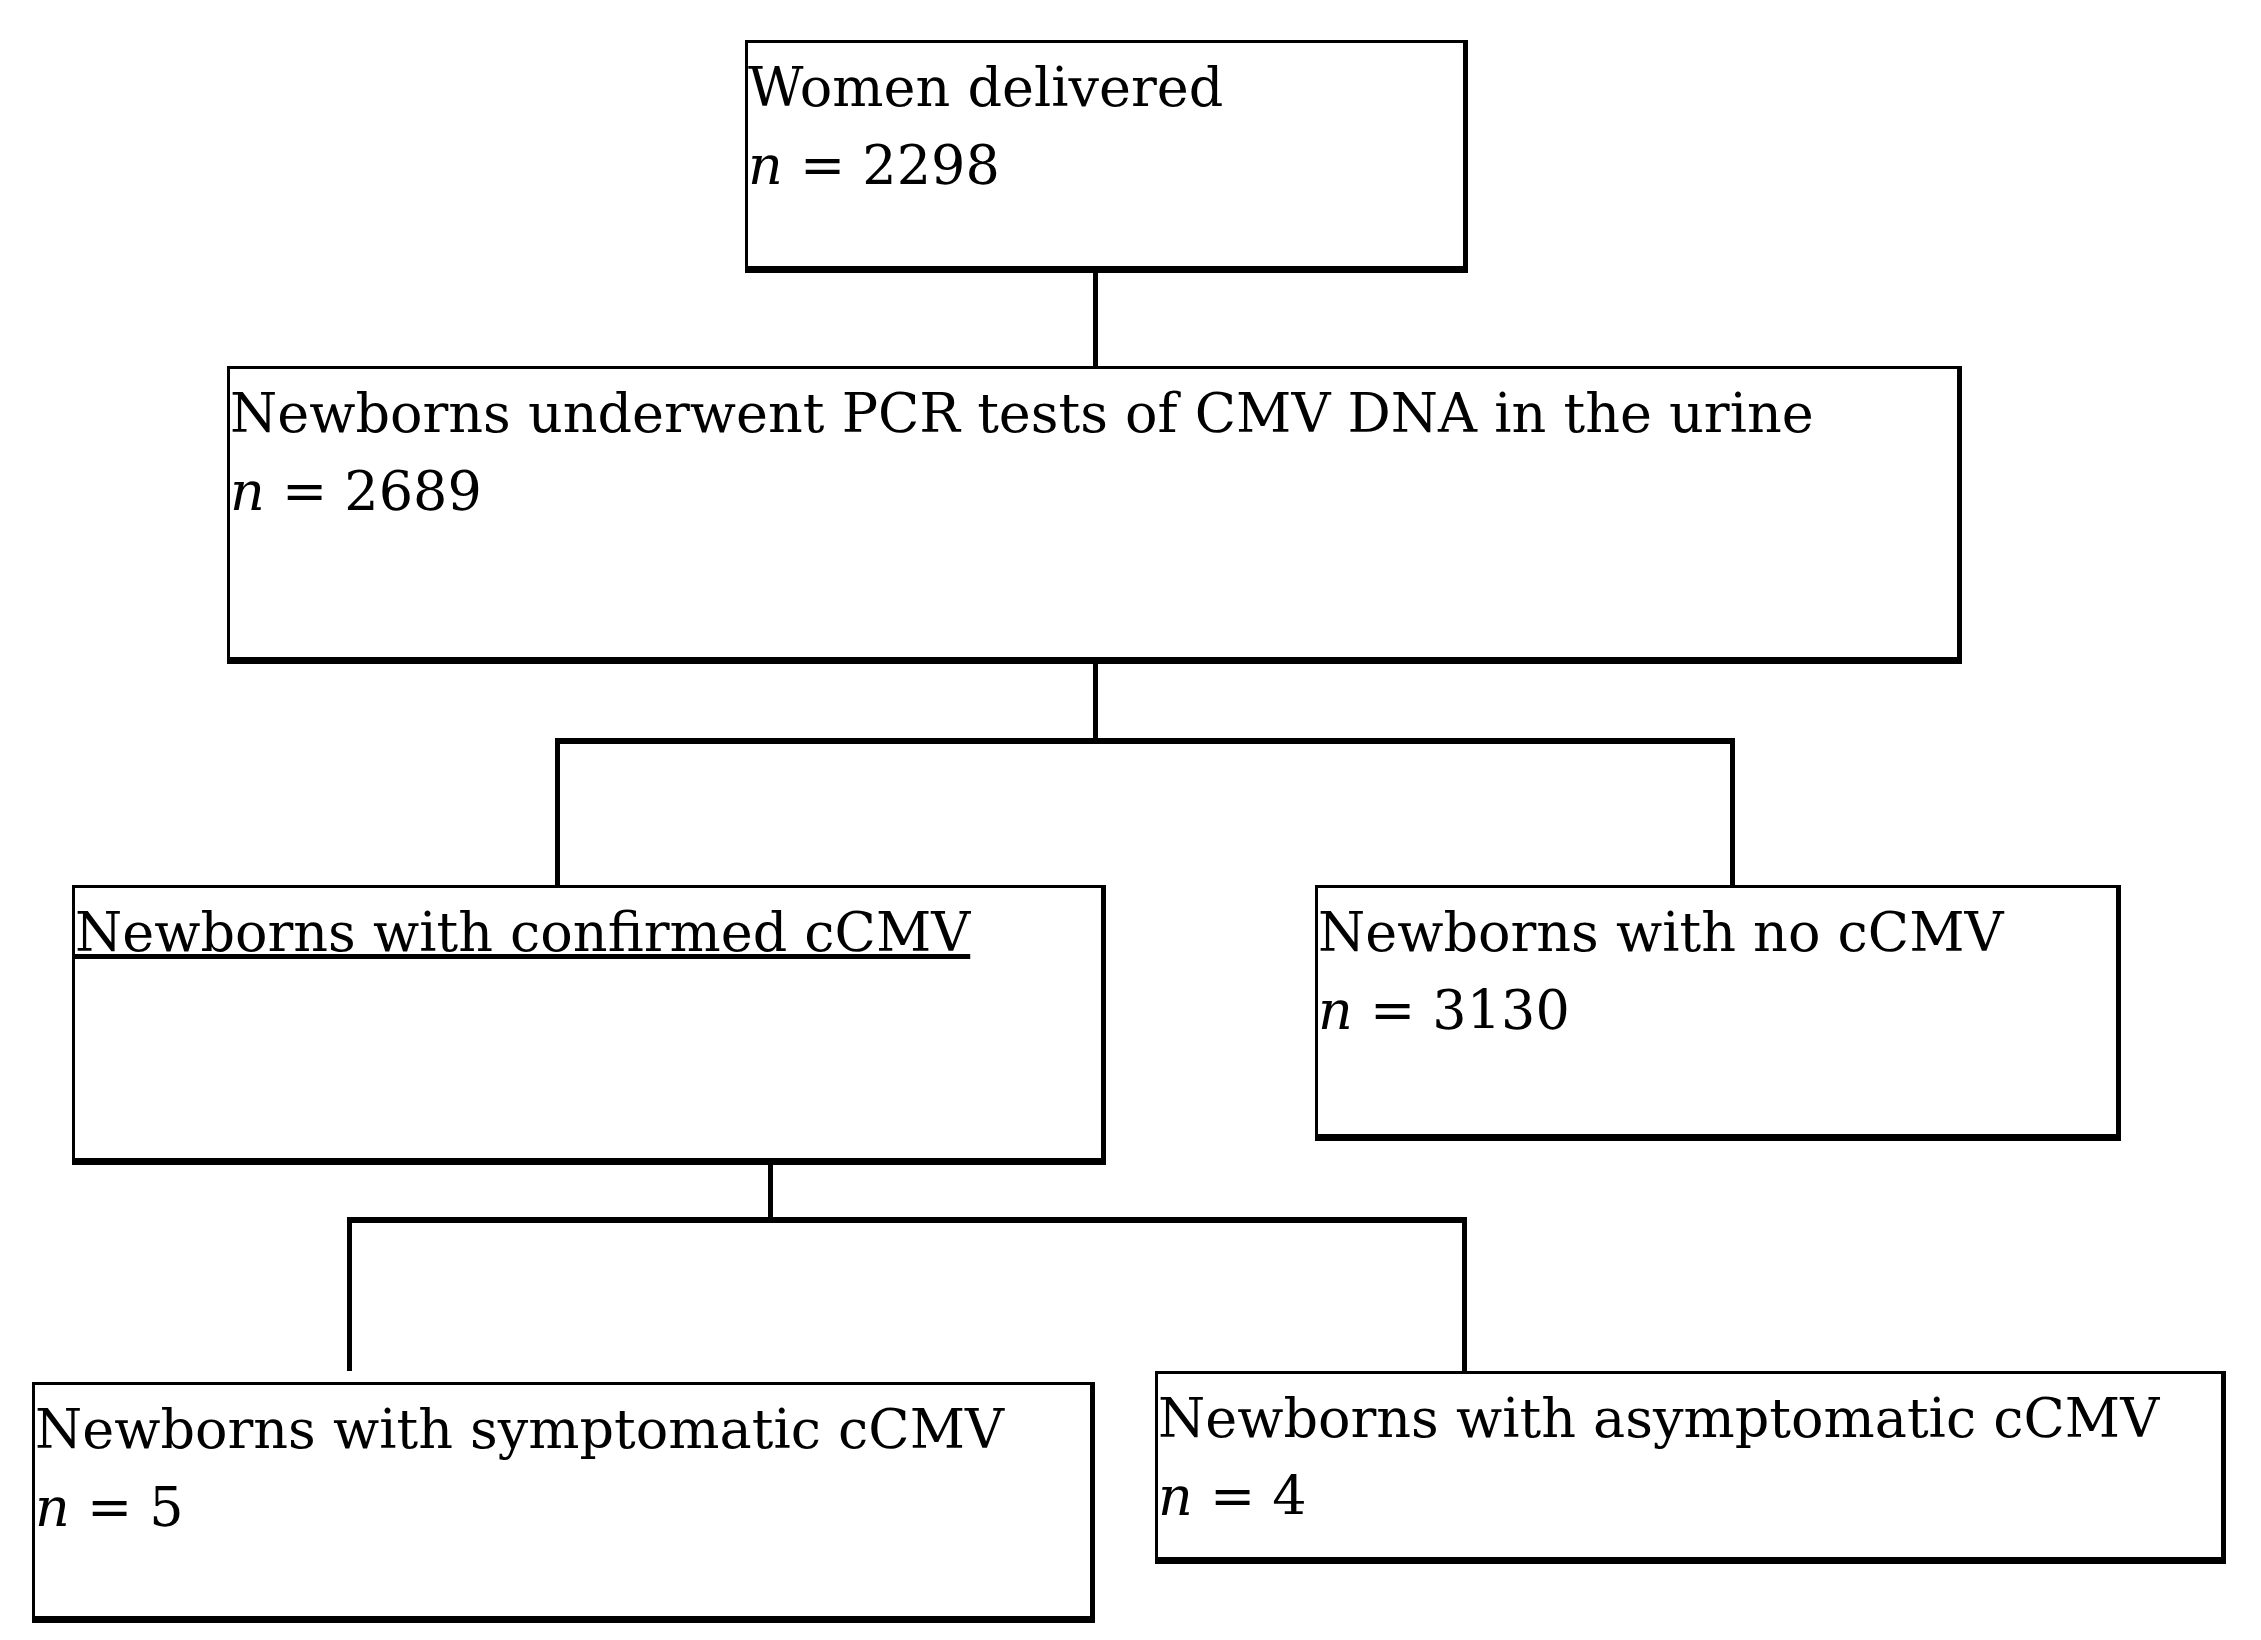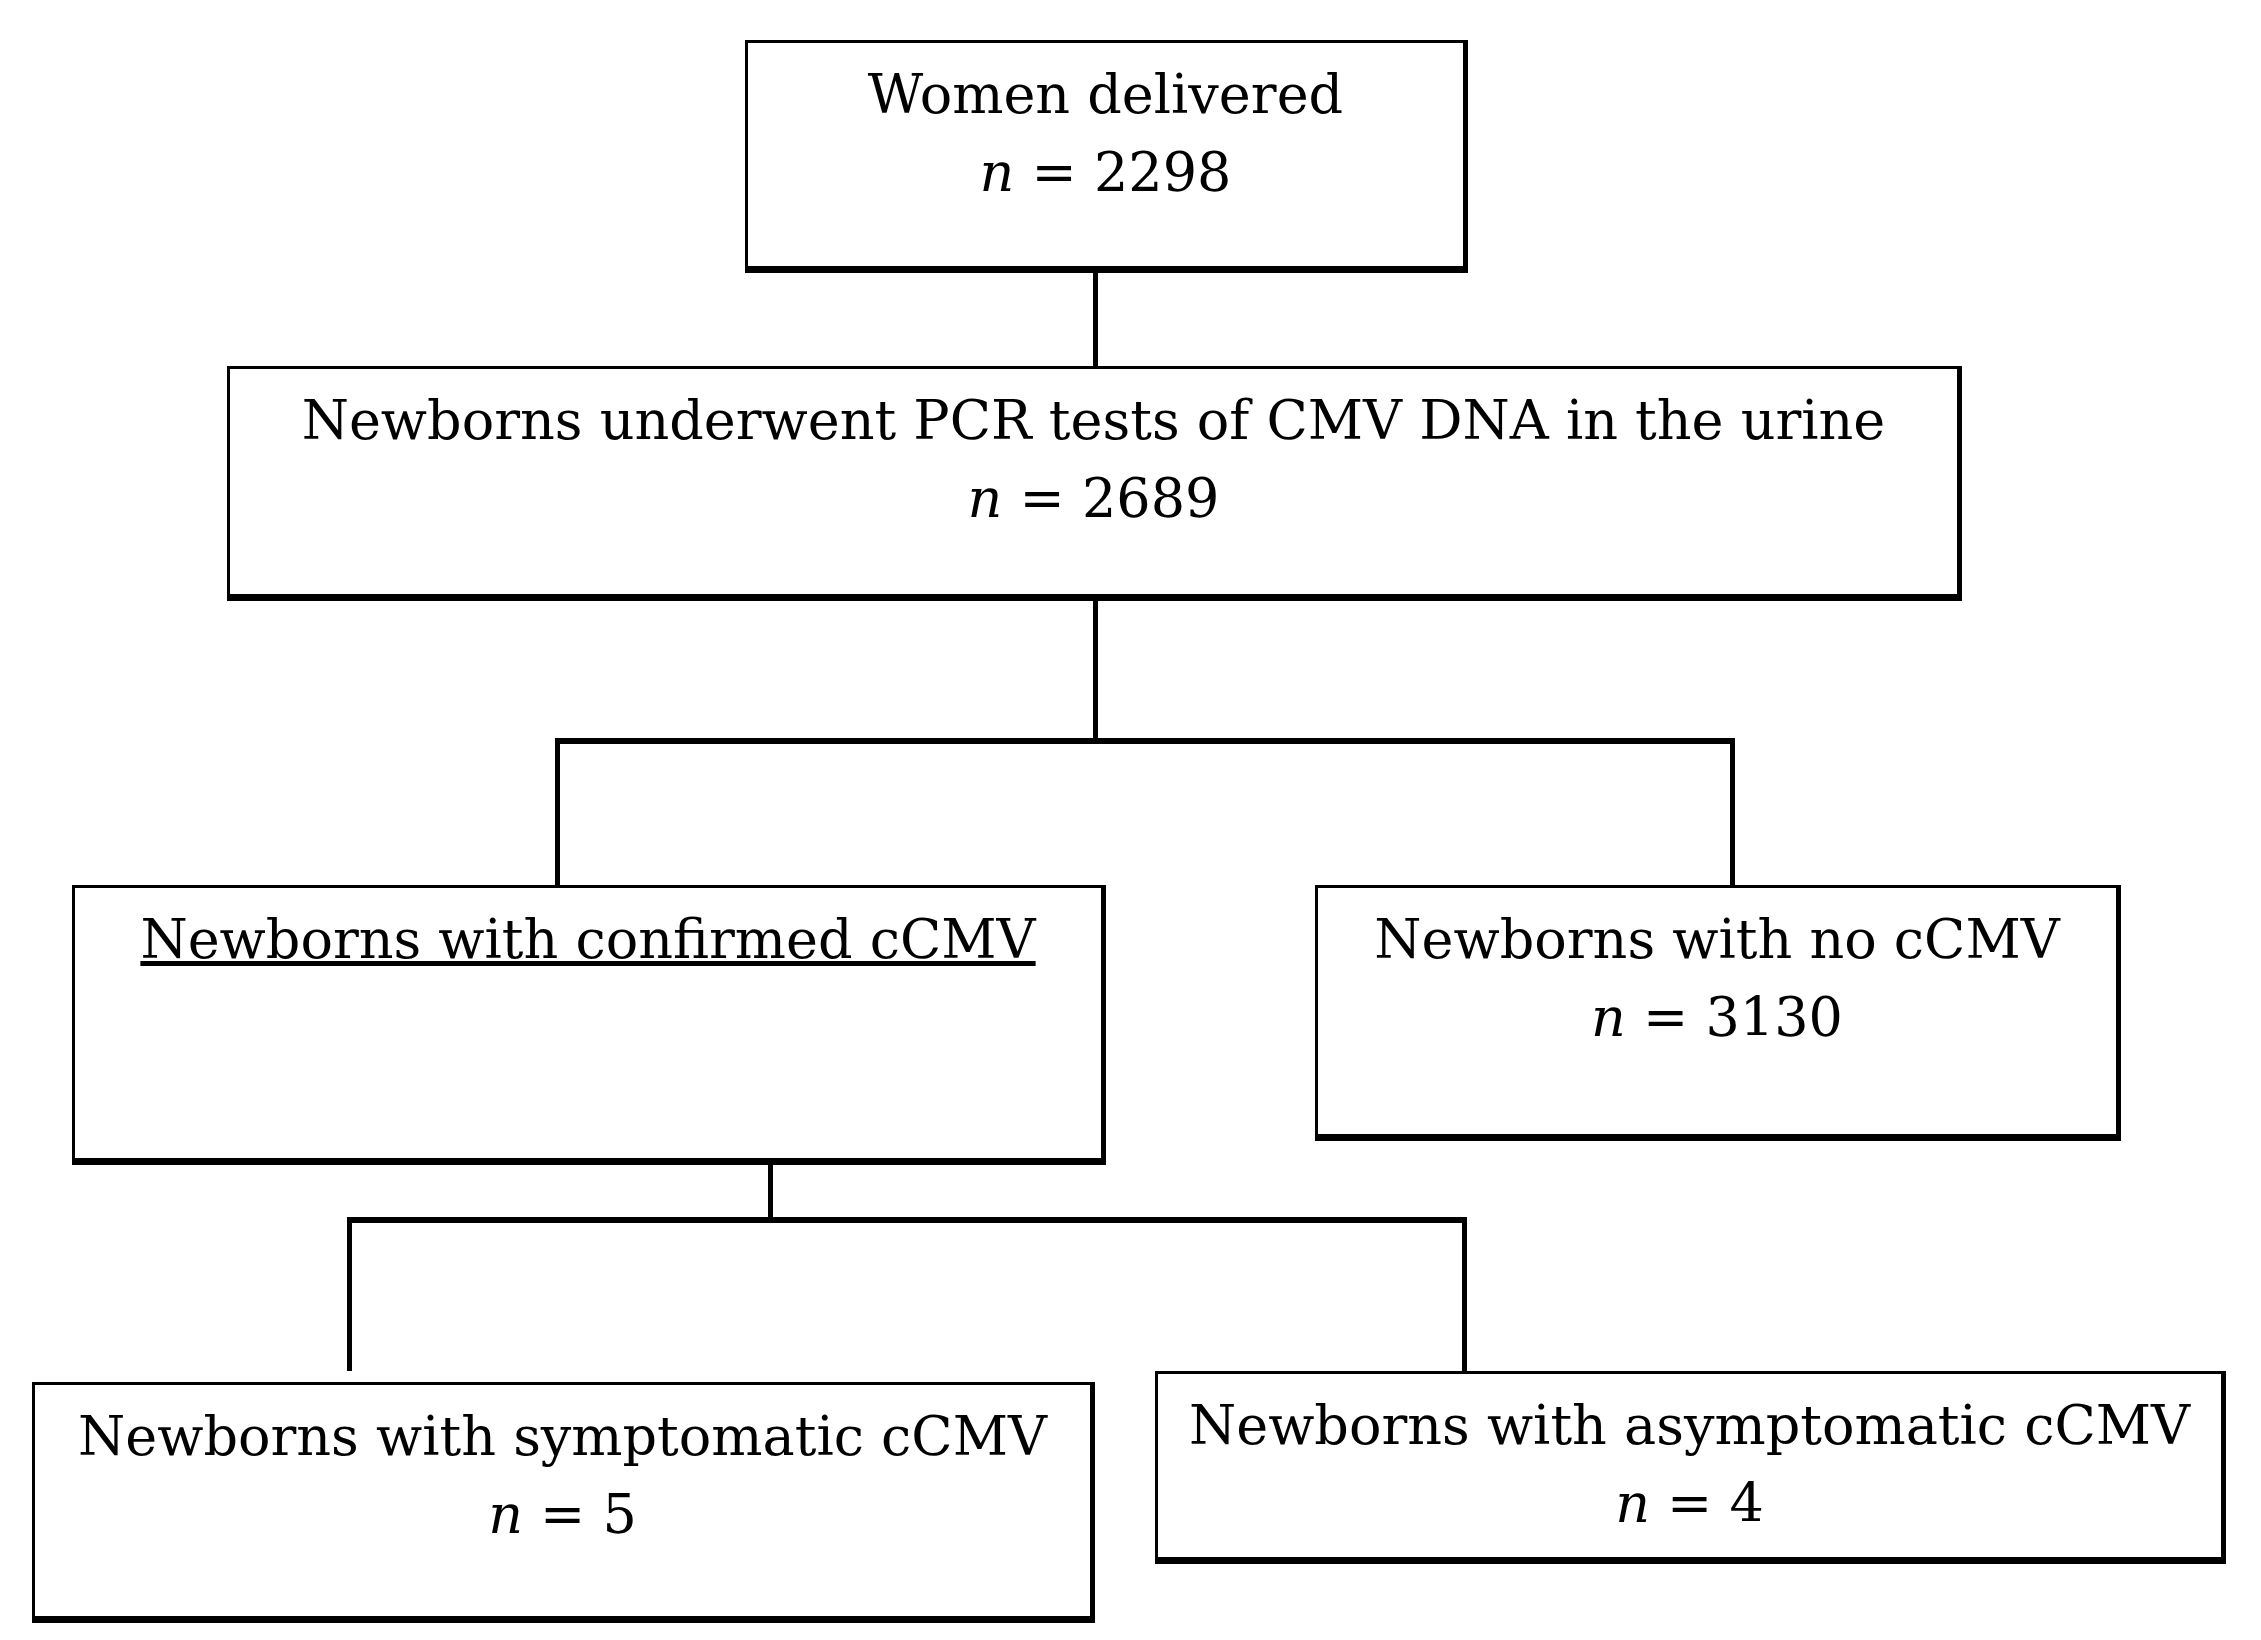--- a/index.html
+++ b/index.html
@@ -20,39 +20,39 @@
     background: #ffffff;
     overflow: hidden;
   }
   .box {
     position: absolute;
     box-sizing: border-box;
     background: #ffffff;
     border: 3.8px solid #000000;
     border-bottom-width: 7.7px;
     border-right-width: 5.1px;
-    text-align: center;
-    padding-top: 13px;
+    text-align: left;
+    padding-top: 6px;
   }
   .box-title, .box-count {
     font-size: 54px;
     line-height: 78px;
     white-space: nowrap;
   }
   .nvar {
     font-style: italic;
   }
   .line {
     position: absolute;
     background: #000000;
   }
 
   
   .box-a { left: 745px; top: 40px;   width: 723px; height: 233px; }
-  .box-b { left: 227px;  top: 366px;  width: 1735px; height: 235px; }
+  .box-b { left: 227px;  top: 366px;  width: 1735px; height: 298px; }
   .box-c { left: 72px;  top: 885px; width: 1034px; height: 280px; text-decoration: underline; }
   .box-d { left: 1315px; top: 885px; width: 806px; height: 256px; }
   .box-e { left: 32px;   top: 1371px; width: 1063px; height: 241px; margin-top: 11px; }
   .box-f { left: 1155px; top: 1371px; width: 1071px; height: 193px; }
 
   
   .v1 { left: 1093px; top: 273px;  width: 4.5px;    height: 96px; }
   .v2 { left: 1093px; top: 601px;  width: 4.5px;    height: 139px; }
   .h1 { left: 555px;  top: 738px; width: 1180px; height: 6.4px;  }
   .v3 { left: 555px;  top: 738px; width: 4.5px;    height: 147px; }

